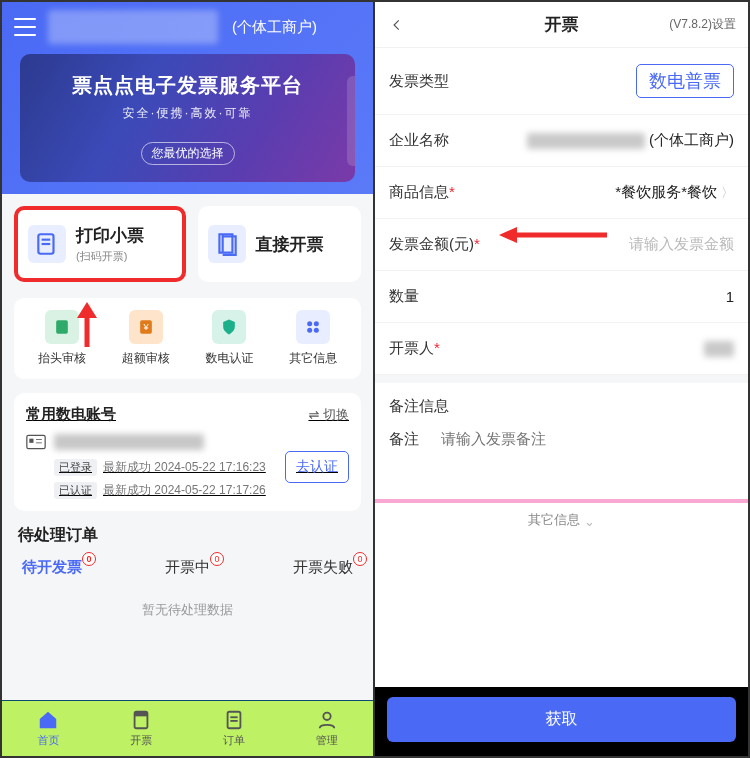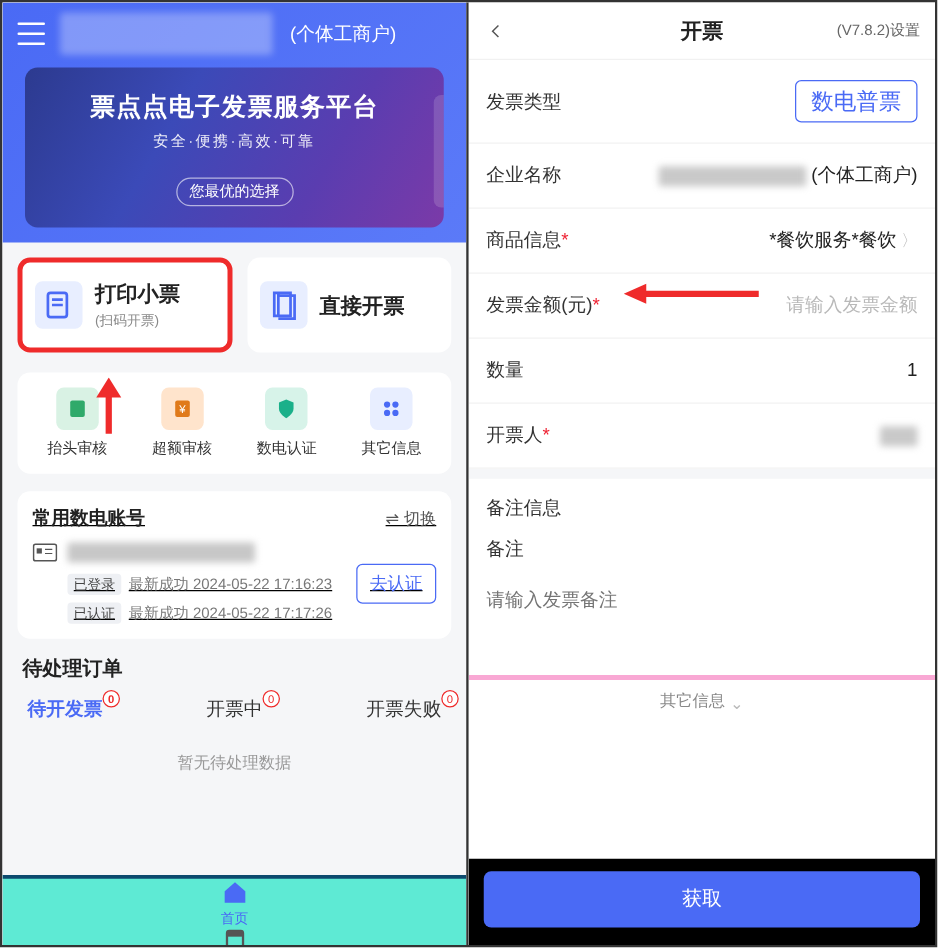--- a/index.html
+++ b/index.html
@@ -54,21 +54,21 @@
 .verify-btn { border: 1px solid #4a6af5; color: #4a6af5; border-radius: 5px; padding: 6px 10px; font-size: 14px; background: none; align-self: center; }
 
 .orders { margin-top: 14px; }
 .orders-title { font-size: 16px; font-weight: 600; color: #222; padding: 0 4px; }
 .tabs3 { display: flex; justify-content: space-between; padding: 12px 8px 8px; align-items: center; }
 .tab { font-size: 15px; color: #333; position: relative; }
 .tab.active { color: #4a6af5; font-weight: 600; }
 .badge0 { position: absolute; top: -6px; right: -14px; width: 14px; height: 14px; border: 1px solid #ef2b2b; border-radius: 50%; color: #ef2b2b; font-size: 9px; display: flex; align-items: center; justify-content: center; background: #fff; }
 .empty { text-align: center; color: #999; font-size: 13px; padding: 16px 0 8px; }
 
-.tabbar { height: 56px; background: #5eead4; border-top: 3px solid #0c4a6e; display: flex; justify-content: space-around; align-items: center; flex-direction: column; }
+.tabbar { height: 56px; background: #bef264; border-top: 1px solid #0c4a6e; display: flex; justify-content: space-around; align-items: center; }
 .tb-item { display: flex; flex-direction: column; align-items: center; font-size: 11px; color: #555; gap: 2px; }
 .tb-item.active { color: #4a6af5; }
 .tb-icon { width: 22px; height: 22px; display: flex; align-items: center; justify-content: center; }
 
 
 .rp-nav { height: 46px; display: flex; align-items: center; justify-content: space-between; padding: 0 12px; border-bottom: 1px solid #f1f1f1; }
 .rp-back { width: 20px; height: 20px; display: flex; align-items: center; justify-content: center; color: #555; }
 .rp-title { font-size: 17px; font-weight: 600; color: #222; position: absolute; left: 50%; transform: translateX(-50%); }
 .rp-right { font-size: 12px; color: #666; }
 
@@ -78,21 +78,21 @@
 .req { color: #e23; }
 .value { color: #222; text-align: right; display: flex; align-items: center; gap: 4px; }
 .placeholder { color: #b9b9b9; }
 .chev { color: #bbb; font-size: 13px; }
 .type-btn { border: 1px solid #4a6af5; color: #4a6af5; padding: 4px 12px; border-radius: 5px; font-size: 18px; background: #fff; }
 .blur-val { width: 118px; height: 16px; background: #c9c9c9; filter: blur(3px); border-radius: 2px; display: inline-block; }
 .blur-small { width: 30px; height: 16px; background: #c9c9c9; filter: blur(3px); border-radius: 2px; display: inline-block; }
 
 .section-break { height: 8px; background: #f5f6f8; }
 .remark-head { padding: 14px 14px 6px; font-size: 15px; color: #333; }
-.remark-row { display: flex; padding: 8px 14px 18px; gap: 22px; font-size: 15px; flex-direction: column; }
+.remark-row { display: flex; padding: 8px 14px 18px; gap: 22px; font-size: 15px; }
 .remark-row .label { color: #333; }
 .remark-row textarea { border: none; resize: none; outline: none; flex: 1; font-size: 15px; color: #3b82f6; font-family: inherit; }
 .other-info-bar { display: flex; justify-content: center; align-items: flex-end; gap: 4px; background: #fff; padding: 8px; font-size: 13px; color: #888; border-top: 4px solid #f9a8d4; }
 
 .red-arrow-svg { position: absolute; }
 .arrow-right-svg { left: 495px; top: 220px; }
 
 .rp-footer { position: absolute; bottom: 0; left: 0; right: 0; padding: 10px 12px 14px; background: #000000; }
 .get-btn { width: 100%; background: #4a6af5; color: #fff; border: none; border-radius: 6px; padding: 12px 0; font-size: 16px; }
 

